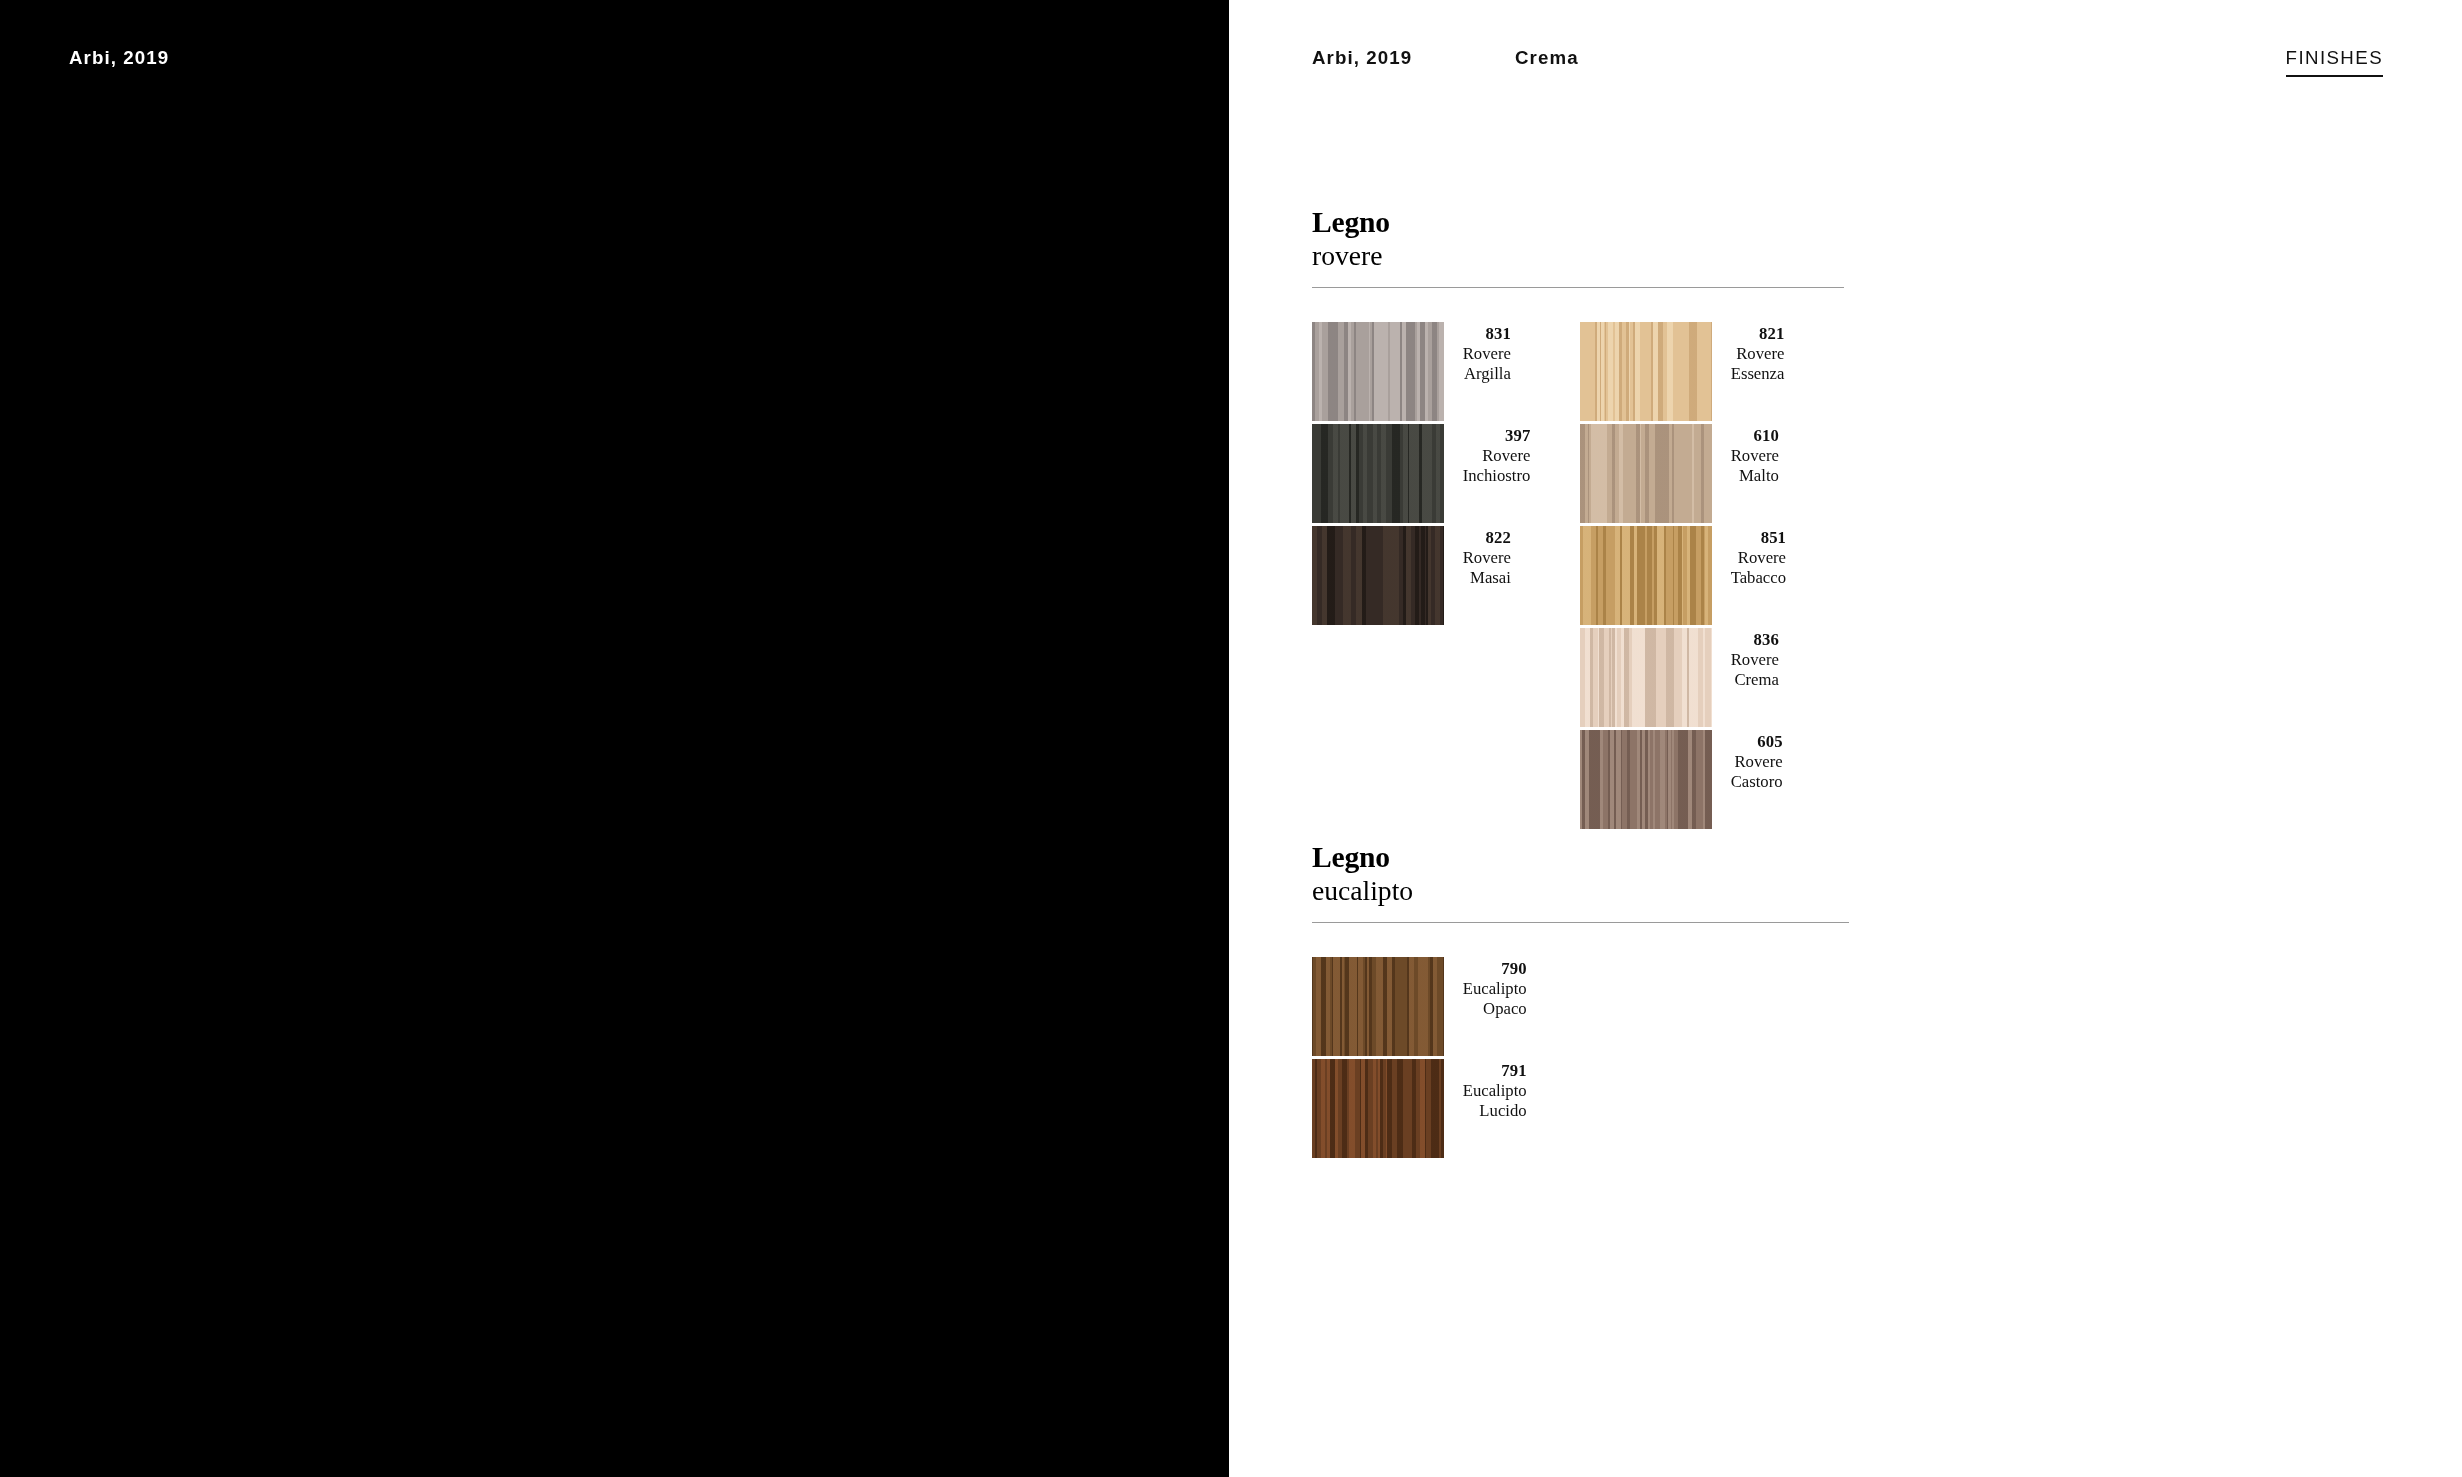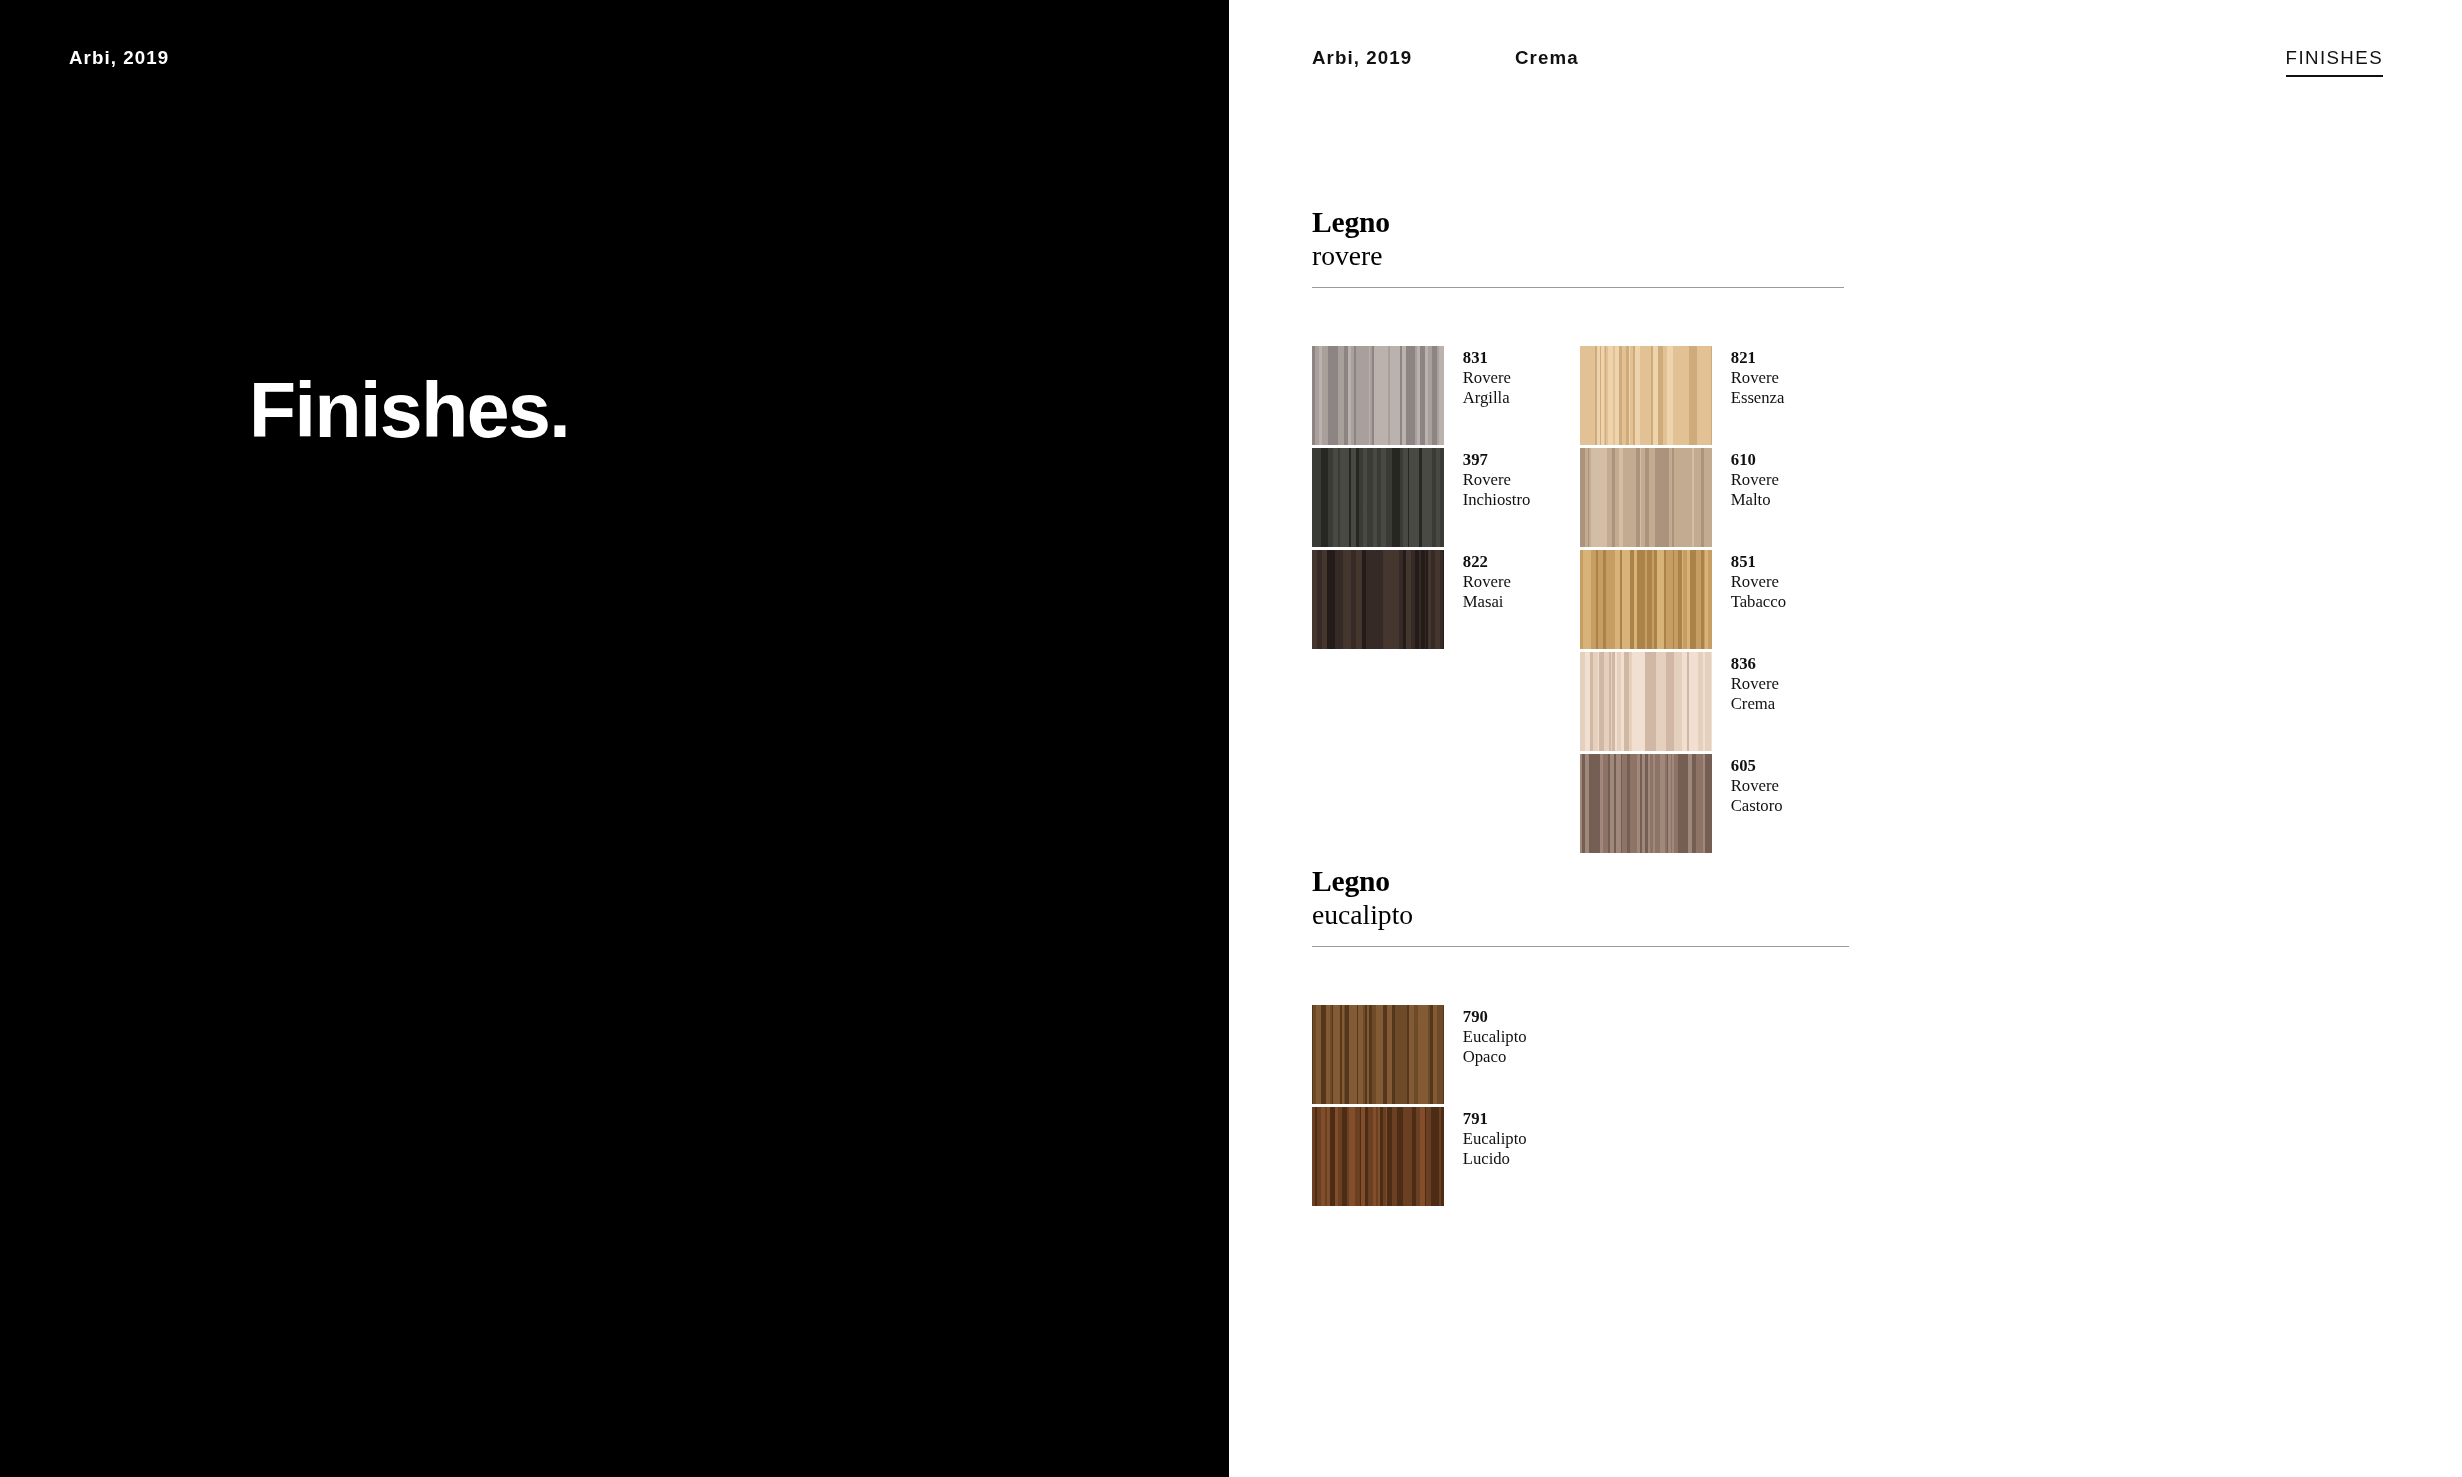--- a/index.html
+++ b/index.html
@@ -89,21 +89,22 @@
     line-height:1.25;
   }
   .group-rule {
     margin-top:13.8px;
     height:1px; width:100%;
     background:#9a9a9a;
   }
 
   .group-cols {
     display:flex;
-    margin-top:46px;
+    margin-top:22px;
+    text-align:right;
   }
   .swatch-col { width:268px; flex:0 0 268px; }
 
   .swatch-item {
     display:flex;
     align-items:flex-start;
     margin-bottom:3px;
   }
   .swatch-chip {
     position:relative;
@@ -131,21 +132,20 @@
     white-space:pre-line;
   }
 </style>
 </head>
 <body>
 
 <div class="page">
 
   <div class="left-panel">
     <div class="brand">Arbi, 2019</div>
-    <div class="hero-title">Finishes.</div>
   </div>
   <div class="divider-line"></div>
 
   <div class="right-panel">
 
     <div class="topbar">
       <div class="brand">Arbi, 2019</div>
       <div class="code-label">Crema</div>
       <div class="finishes-tab">FINISHES</div>
     </div>

